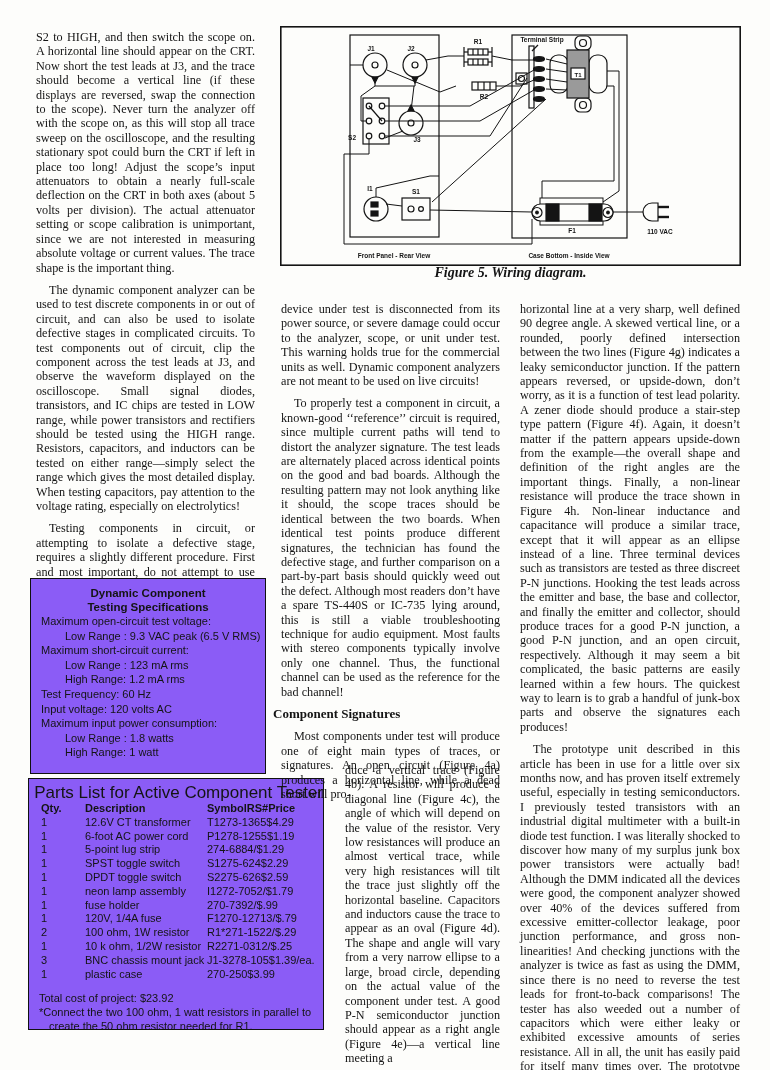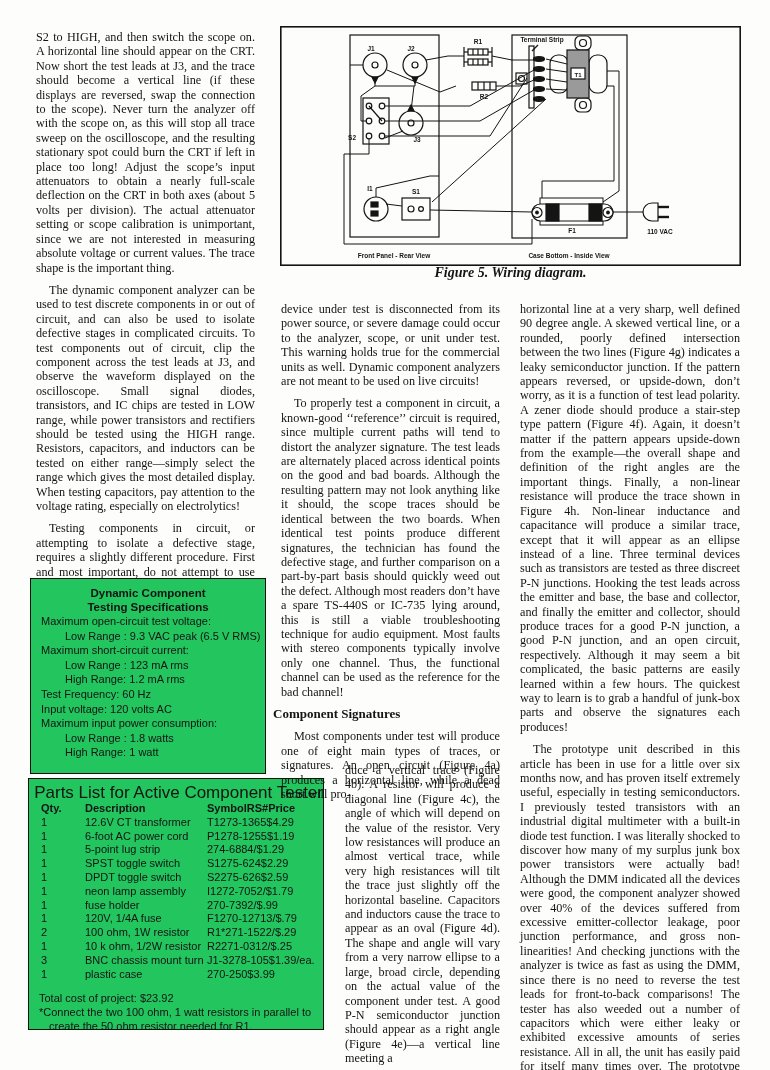--- a/index.html
+++ b/index.html
@@ -3,21 +3,21 @@
 <meta charset="utf-8">
 <style>
   html,body{margin:0;padding:0;background:#e8e8e4;}
   #page{position:relative;width:770px;height:1070px;background:#fdfdfb;color:#141414;overflow:hidden;
         font-family:"Liberation Serif",serif;}
   .col{position:absolute;text-align:justify;font-size:12.2px;line-height:14.4px;letter-spacing:0;}
   .col p{margin:8px;}
   .col p.ind{text-indent:13px;}
   .subhead{font-weight:bold;font-size:13px;margin:8px 0 5px 0 !important;text-align:left;}
   
-  .boxed{position:absolute;border:1.6px solid #111;background:#22c55e;
+  .boxed{position:absolute;border:1.6px solid #111;background:#8b5cf6;
          font-family:"Liberation Sans",sans-serif;font-size:11px;}
   .sbox-title{font-weight:bold;font-size:11.5px;text-align:center;line-height:14px;margin-top:7px;}
   .sline{line-height:14.6px;padding-left:10px;}
   .sline.indent{padding-left:34px;}
   .pbox-title{font-weight:normal;font-size:17px;text-align:right;line-height:14px;margin:7px 0 2px 0;}
   .prow{display:grid;grid-template-columns:44px 122px 1fr;padding:0 4px 0 12px;line-height:13.8px;}
   .prow.hdr{font-weight:bold;}
   .ptotal{padding-left:10px;margin-top:11px;line-height:13.8px;}
   .pnote1{padding-left:10px;line-height:13.8px;}
   .pnote2{padding-left:20px;line-height:13.8px;}
@@ -273,21 +273,21 @@
         <span>100 ohm, 1W resistor</span>
         <span>R1*271-1522/$.29</span>
       </div>
     <div class="prow">
         <span>1</span>
         <span>10 k ohm, 1/2W resistor</span>
         <span>R2271-0312/$.25</span>
       </div>
     <div class="prow">
         <span>3</span>
-        <span>BNC chassis mount turn</span>
+        <span>BNC chassis mount jack</span>
         <span>J1-3278-105$1.39/ea.</span>
       </div>
     <div class="prow">
         <span>1</span>
         <span>plastic case</span>
         <span>270-250$3.99</span>
       </div>
     <div class="ptotal">Total cost of project: $23.92</div>
     <div class="pnote1">*Connect the two 100 ohm, 1 watt resistors in parallel to</div>
     <div class="pnote2">create the 50 ohm resistor needed for R1.</div>

